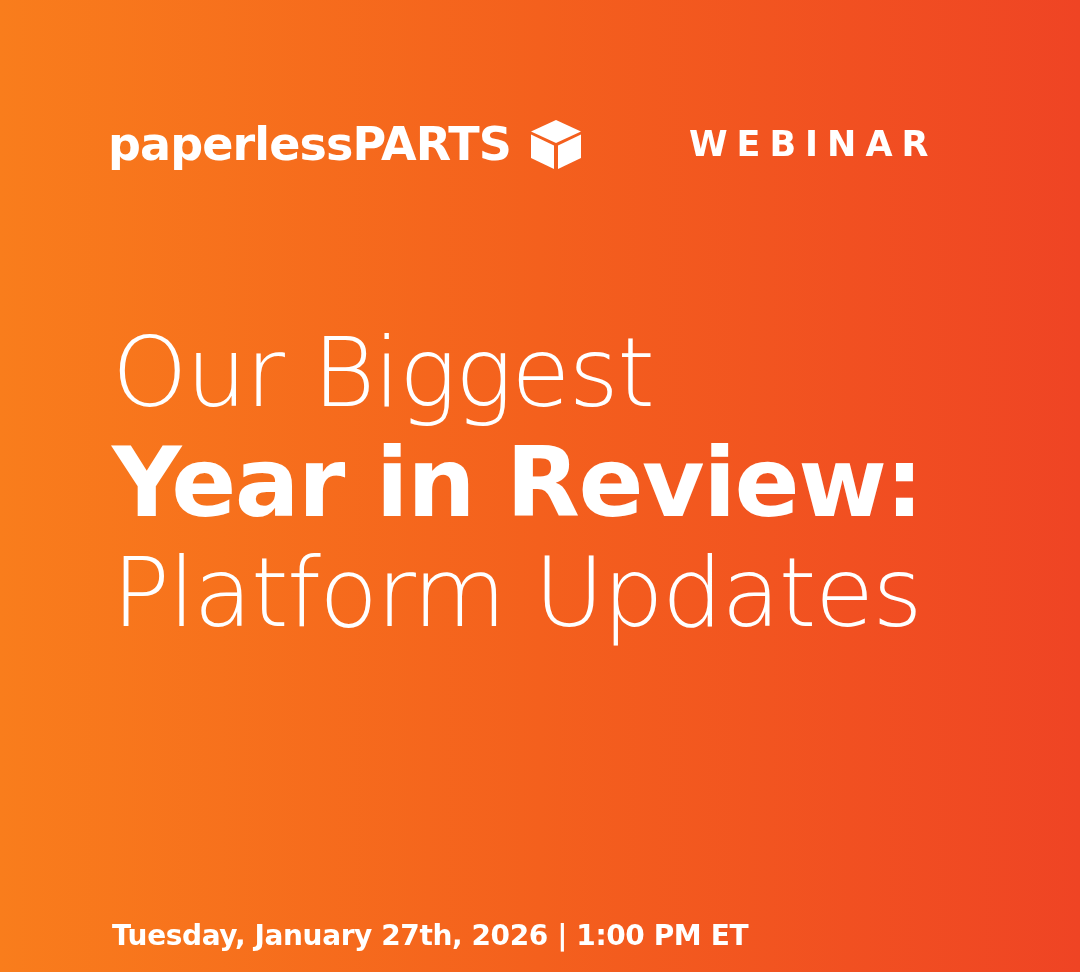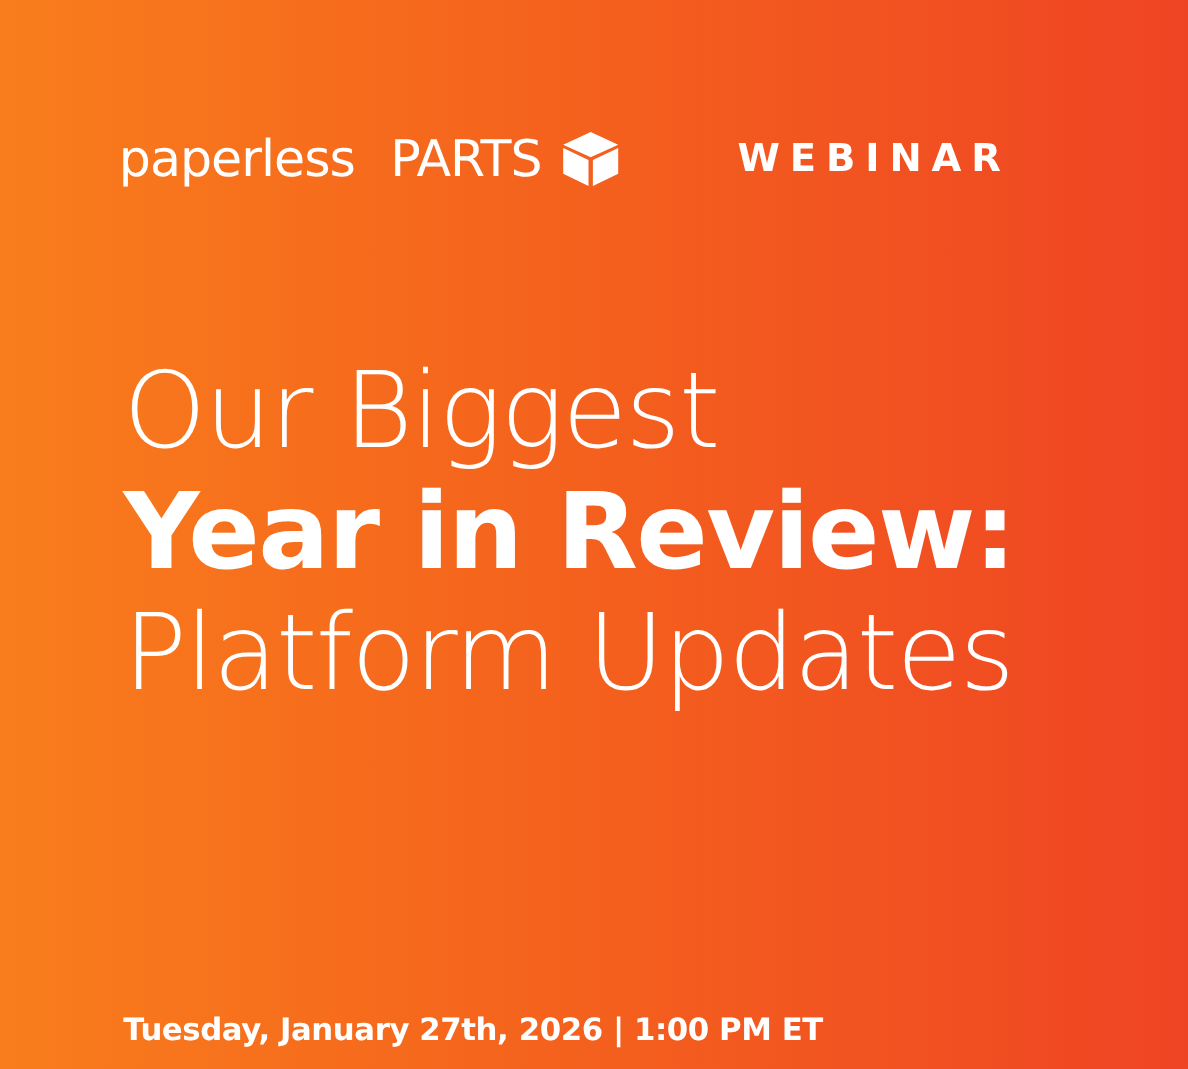--- a/index.html
+++ b/index.html
@@ -39,22 +39,22 @@
     gap: 18px;
   }
 
   .brand-wordmark {
     font-size: 46px;
     line-height: 1;
     color: #ffffff;
     letter-spacing: -0.9px;
     white-space: nowrap;
   }
-  .brand-wordmark .wm-light { font-weight: 400; }
-  .brand-wordmark .wm-bold  { font-weight: 400; margin-left: 32px; }
+  .brand-wordmark .wm-light { font-weight: 700; }
+  .brand-wordmark .wm-bold  { font-weight: 700; }
 
   .brand-cube {
     display: block;
     width: 54px;
     height: 54px;
     margin-top: 2px;
   }
 
   .eyebrow-label {
     margin-left: 106px;

